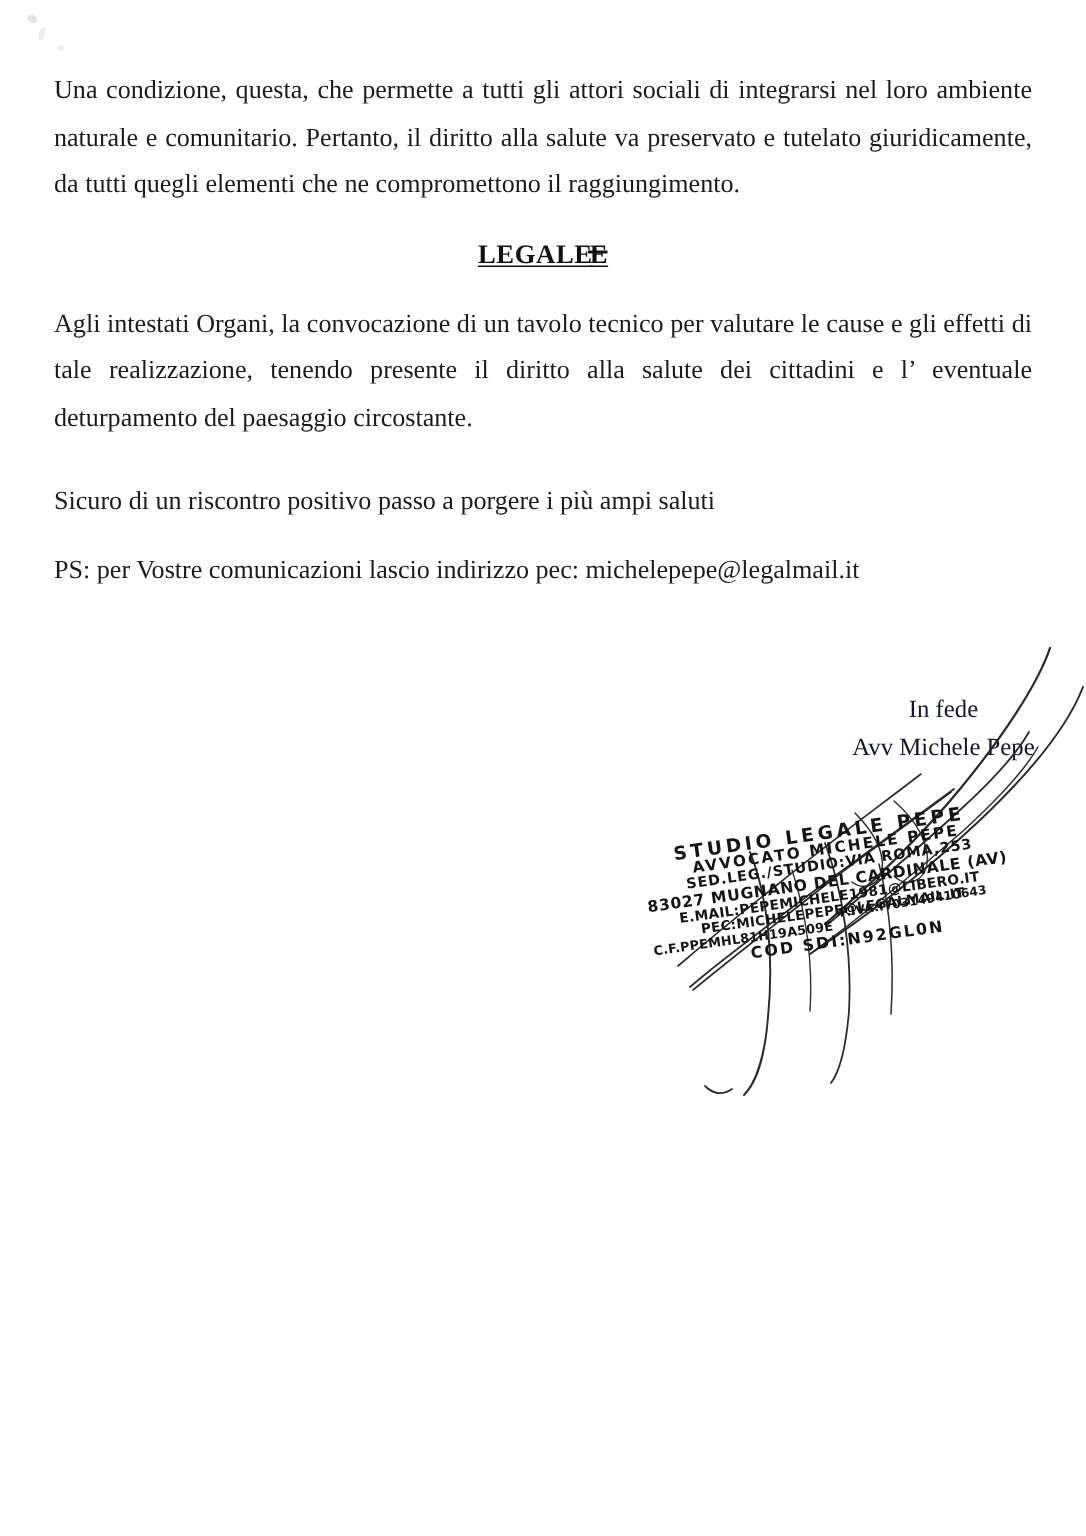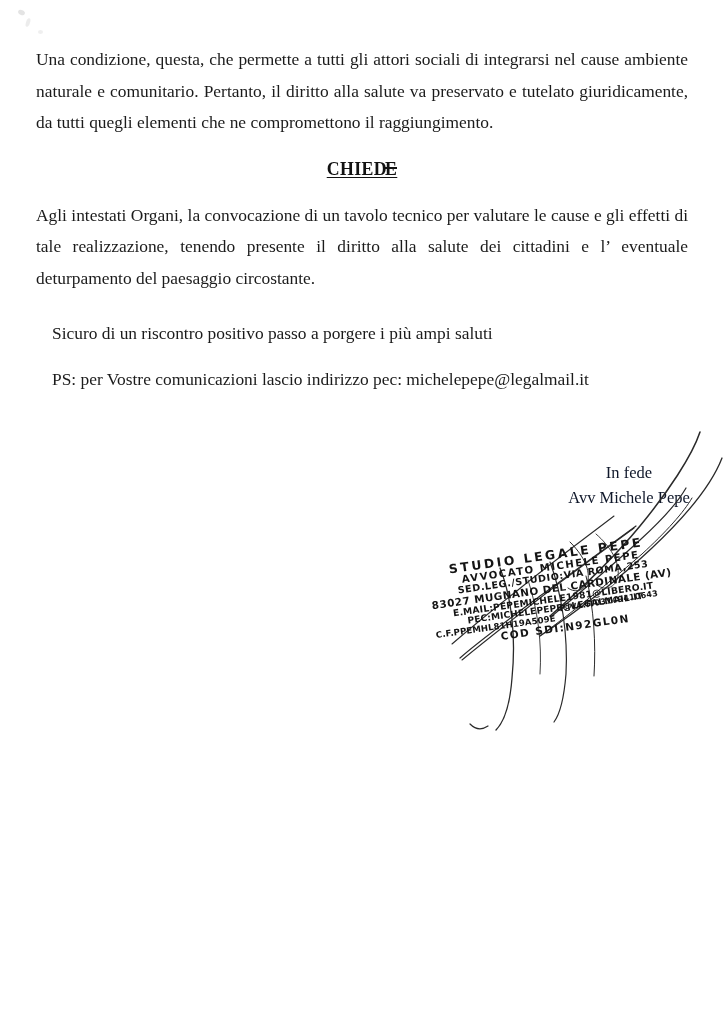--- a/index.html
+++ b/index.html
@@ -39,21 +39,20 @@
     color: #1b1b1b;
     margin: 0;
     -webkit-font-smoothing: antialiased;
   }
   .para.justify {
     text-align: justify;
     text-justify: inter-word;
   }
   .para.left {
     text-align: left;
-    margin-left: 16px;
   }
   .gap-sm { height: 14px; }
   .gap-md { height: 20px; }
   .gap-lg { height: 24px; }
 
   .heading-chiede {
     text-align: center;
     font-size: 17.8px;
     font-weight: bold;
     letter-spacing: 0.4px;
@@ -189,25 +188,25 @@
 <body>
 
 <div id="page">
 
   <div class="scan-smudge" style="left:18px; top:10px; width:7px; height:5px; transform:rotate(24deg);"></div>
   <div class="scan-smudge" style="left:26px; top:18px; width:4px; height:9px; transform:rotate(18deg); opacity:.35;"></div>
   <div class="scan-smudge" style="left:38px; top:30px; width:5px; height:4px; opacity:.3;"></div>
 
   <div class="doc-body">
 
-    <p class="para justify">Una condizione, questa, che permette a tutti gli attori sociali di integrarsi nel cause ambiente naturale e comunitario. Pertanto, il diritto alla salute va preservato e tutelato giuridicamente, da tutti quegli elementi che ne compromettono il raggiungimento.</p>
+    <p class="para justify">Una condizione, questa, che permette a tutti gli attori sociali di integrarsi nel loro ambiente naturale e comunitario. Pertanto, il diritto alla salute va preservato e tutelato giuridicamente, da tutti quegli elementi che ne compromettono il raggiungimento.</p>
 
     <div class="gap-md"></div>
 
-    <div class="heading-chiede"><span class="u">CHIED</span><span class="glyph-smear">E</span></div>
+    <div class="heading-chiede"><span class="u">LEGALE</span><span class="glyph-smear">E</span></div>
 
     <div class="gap-md"></div>
 
     <p class="para justify">Agli intestati Organi,   la convocazione di un tavolo tecnico per valutare le cause e gli effetti di tale realizzazione, tenendo presente il diritto alla salute dei cittadini e l’ eventuale deturpamento del paesaggio circostante.</p>
 
     <div class="gap-lg"></div>
 
     <p class="para left">Sicuro di un riscontro positivo passo a porgere i più ampi saluti</p>
 
     <div class="gap-sm"></div>

